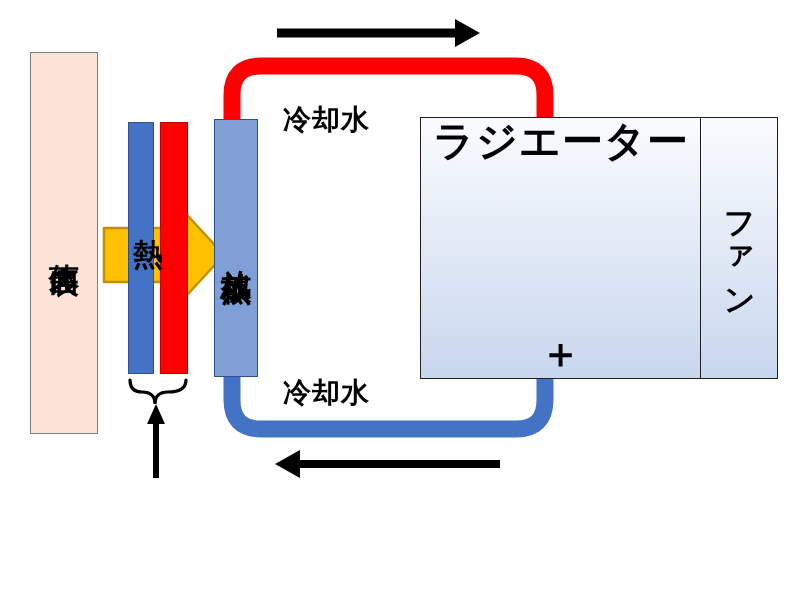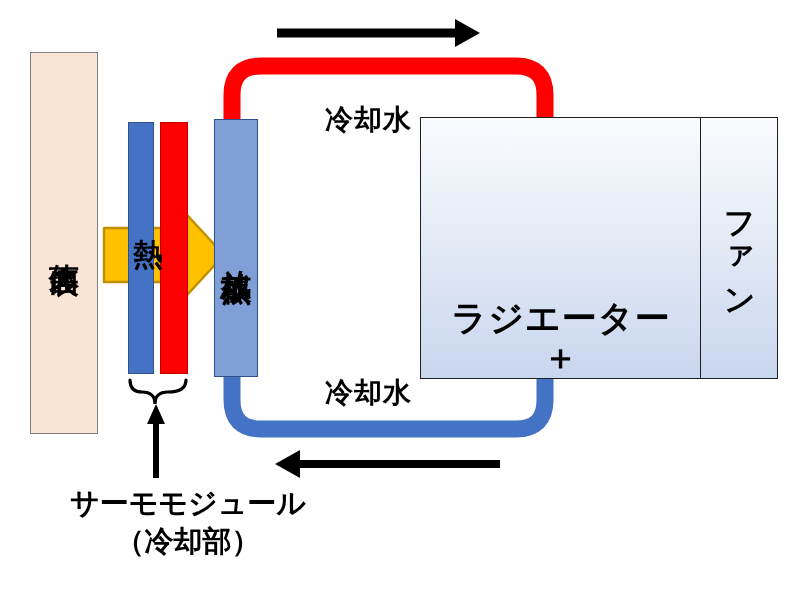--- a/index.html
+++ b/index.html
@@ -91,38 +91,38 @@
   }
   #fan-divider {
     left: 700px; top: 117px;
     width: 1px; height: 262px;
     background: #1f1f1f;
   }
   #radiator-label {
     left: 422px; top: 119px;
     width: 278px; height: 258px;
     display: flex; flex-direction: column;
-    align-items: center; justify-content: flex-end;
-    font-size: 35px; font-weight: 700; color: #000;
+    align-items: center; justify-content: space-between;
+    font-size: 41px; font-weight: 700; color: #000;
     line-height: 1.12; letter-spacing: 1px;
   }
   #fan-label {
     left: 701px; top: 119px;
     width: 77px; height: 258px;
     display: flex; align-items: center; justify-content: center;
     font-size: 31px;
   }
 
   
   #pipes { left: 0; top: 0; width: 800px; height: 599px; }
 
   
   .coolant-label {
     font-size: 28px; font-weight: 700; color: #000;
-    letter-spacing: 1px; white-space: nowrap; margin-left: 42px;
+    letter-spacing: 1px; white-space: nowrap;
   }
   #coolant-label-top { left: 283px; top: 101px; }
   #coolant-label-bottom { left: 283px; top: 374px; }
 
   
   #thermo-caption {
     left: 18px; top: 484px;
     width: 340px;
     text-align: center;
     font-size: 29px; font-weight: 700; color: #000;
@@ -177,18 +177,14 @@
   <div class="abs" id="fan-divider"></div>
   <div class="abs" id="radiator-label">
     <span>ラジエーター</span>
     <span>＋</span>
   </div>
   <div class="abs vtext" id="fan-label">ファン</div>
 
   <div class="abs coolant-label" id="coolant-label-top">冷却水</div>
   <div class="abs coolant-label" id="coolant-label-bottom">冷却水</div>
 
-  <div class="abs" id="thermo-caption">
-    <div>サーモモジュール</div>
-    <div>（冷却部）</div>
-  </div>
 
 </div>
 
 </body></html>

